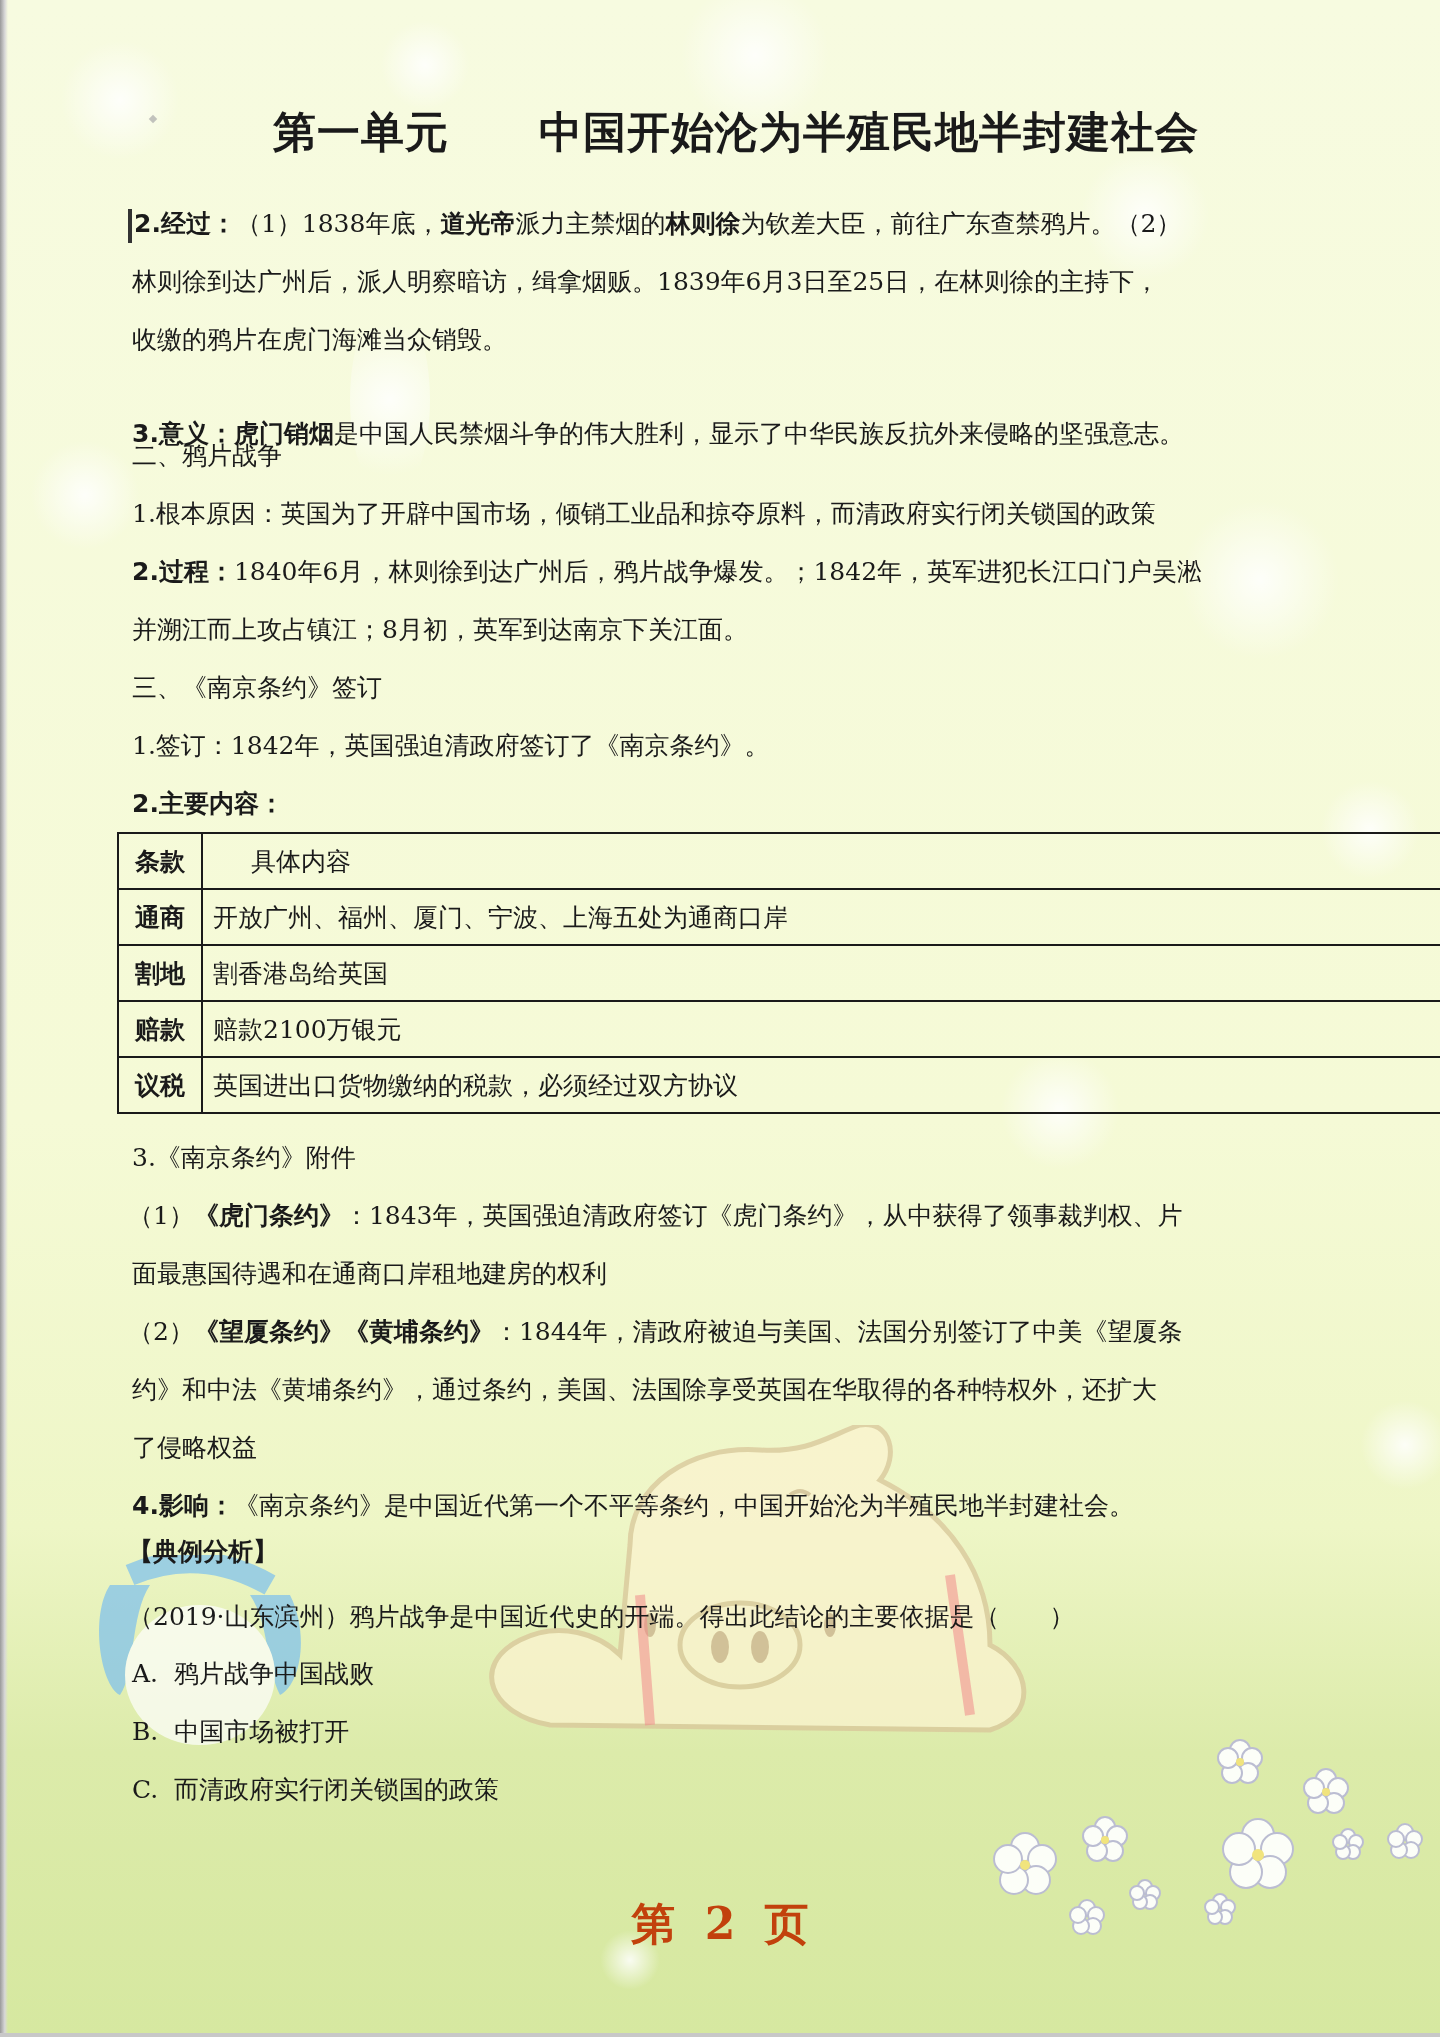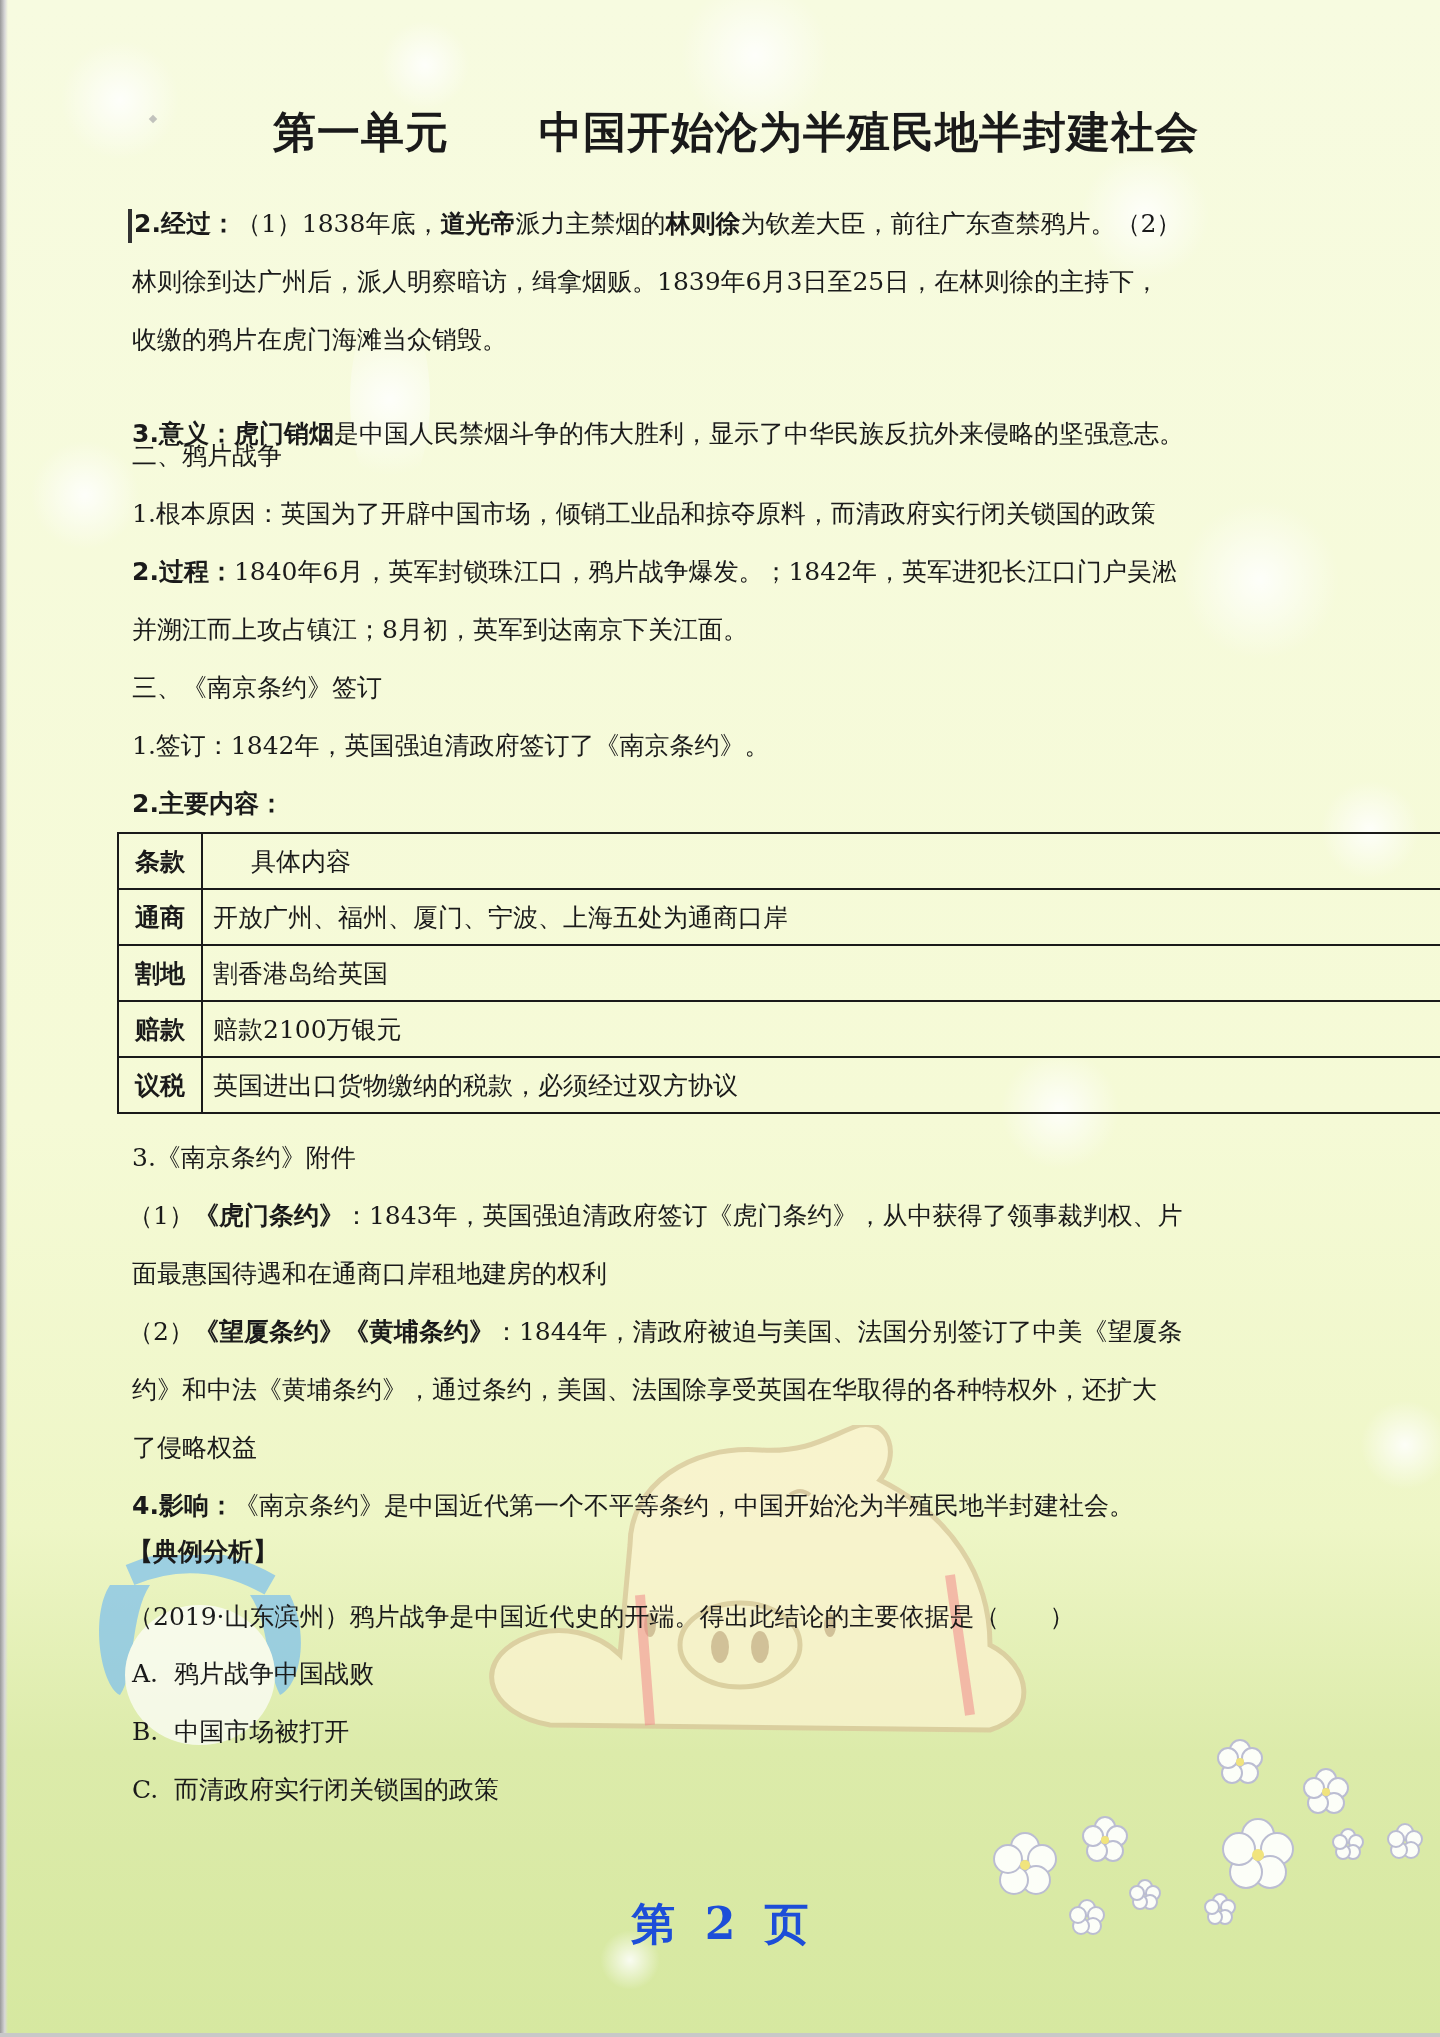--- a/index.html
+++ b/index.html
@@ -38,21 +38,21 @@
     position: absolute; left: 117px; top: 832px; width: 1430px;
     border-collapse: collapse; font-size: 25px;
   }
   table.terms td { border: 2px solid #1a1a1a; height: 54px; padding: 0 10px; }
   table.terms td.k { width: 62px; font-weight: bold; font-family: "DejaVu Sans", "Liberation Sans", sans-serif; text-align: center; }
   table.terms td.hk { width: 62px; font-weight: bold; font-family: "DejaVu Sans", "Liberation Sans", sans-serif; text-align: center; }
   table.terms td.hv { padding-left: 48px; font-family: "DejaVu Sans", "Liberation Sans", sans-serif; }
 
   .footer {
     position: absolute; left: 0; width: 1440px; top: 1895px; text-align: center;
-    color: #1d4ed8; font-weight: bold; font-size: 44px;
+    color: #c2410c; font-weight: bold; font-size: 44px;
     font-family: "DejaVu Serif", "Liberation Serif", serif; word-spacing: 14px;
   }
 </style>
 </head>
 <body>
 
 <div class="left-rule"></div>
 <div class="bottom-rule"></div>
 
 <div class="bokeh" style="left:60px;top:40px;width:120px;height:120px;"></div>
@@ -185,21 +185,21 @@
   <div class="line" style="top:323px;">收缴的鸦片在虎门海滩当众销毁。</div>
 
   <div class="line" style="top:381px;margin-top:36px;">
     <span class="b">3.意义：</span><span class="b">虎门销烟</span><span>是中国人民禁烟斗争的伟大胜利，显示了中华民族反抗外来侵略的坚强意志。</span>
   </div>
 
   <div class="line" style="top:439px;">二、鸦片战争</div>
   <div class="line" style="top:497px;">1.根本原因：英国为了开辟中国市场，倾销工业品和掠夺原料，而清政府实行闭关锁国的政策</div>
 
   <div class="line" style="top:555px;">
-    <span class="b">2.过程：</span><span>1840年6月，英军封锁珠江口，鸦片战争爆发。；1842年，英军进犯长江口门户吴淞</span>
+    <span class="b">2.过程：</span><span>1840年6月，林则徐到达广州后，鸦片战争爆发。；1842年，英军进犯长江口门户吴淞</span>
   </div>
   <div class="line" style="top:613px;">并溯江而上攻占镇江；8月初，英军到达南京下关江面。</div>
 
   <div class="line" style="top:671px;">三、《南京条约》签订</div>
   <div class="line" style="top:729px;">1.签订：1842年，英国强迫清政府签订了《南京条约》。</div>
   <div class="line b" style="top:787px;">2.主要内容：</div>
 
   <table class="terms">
     <tbody>
         <tr>

